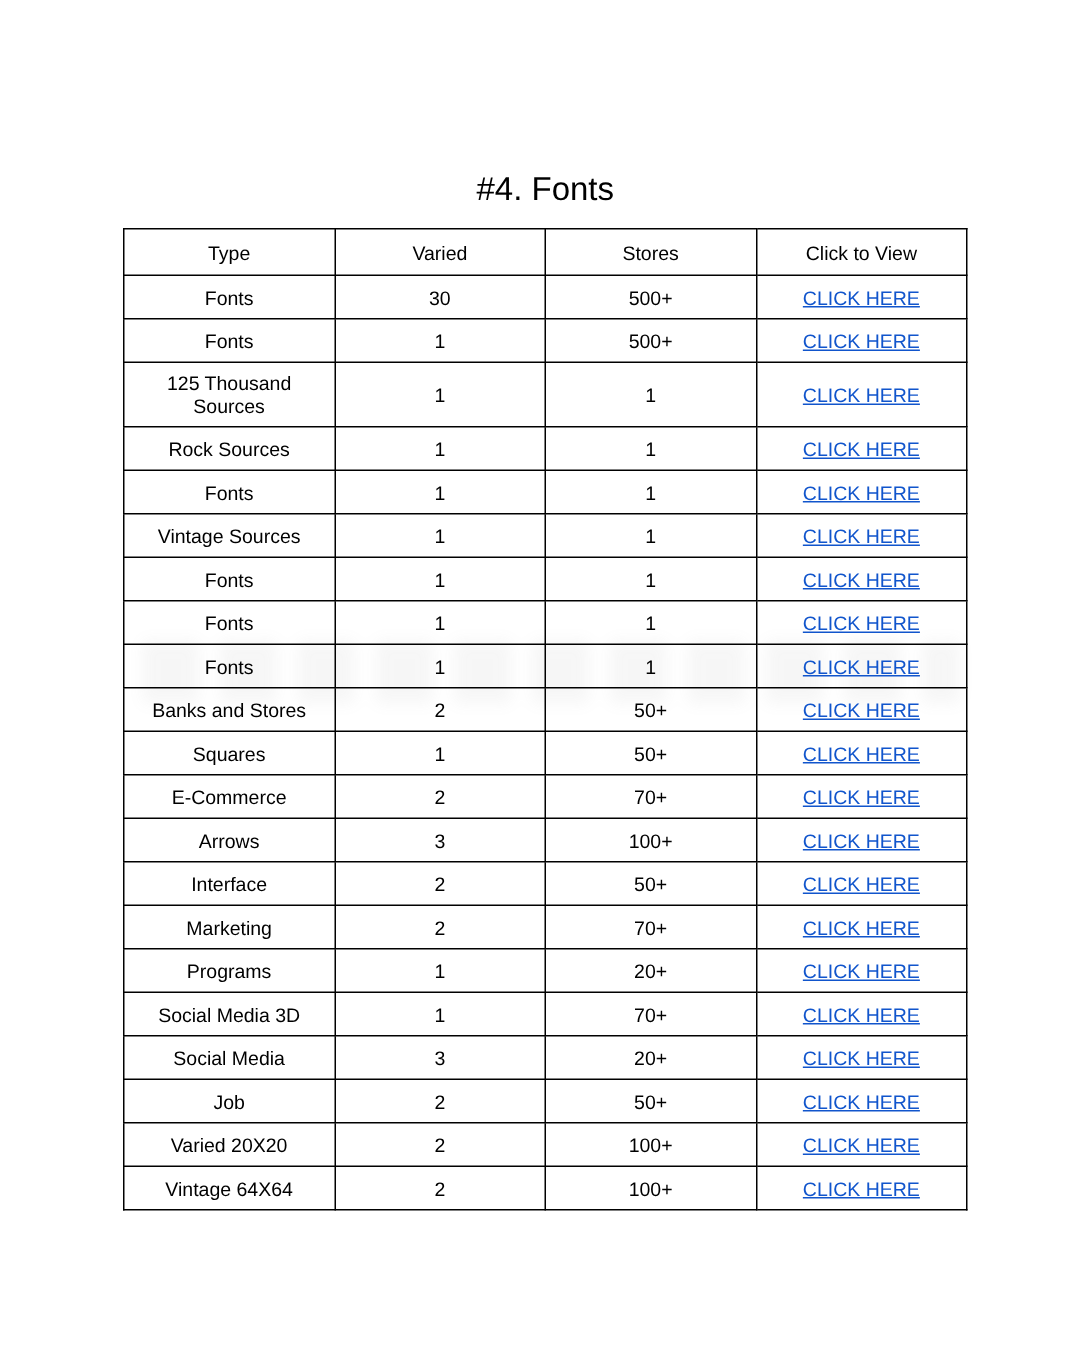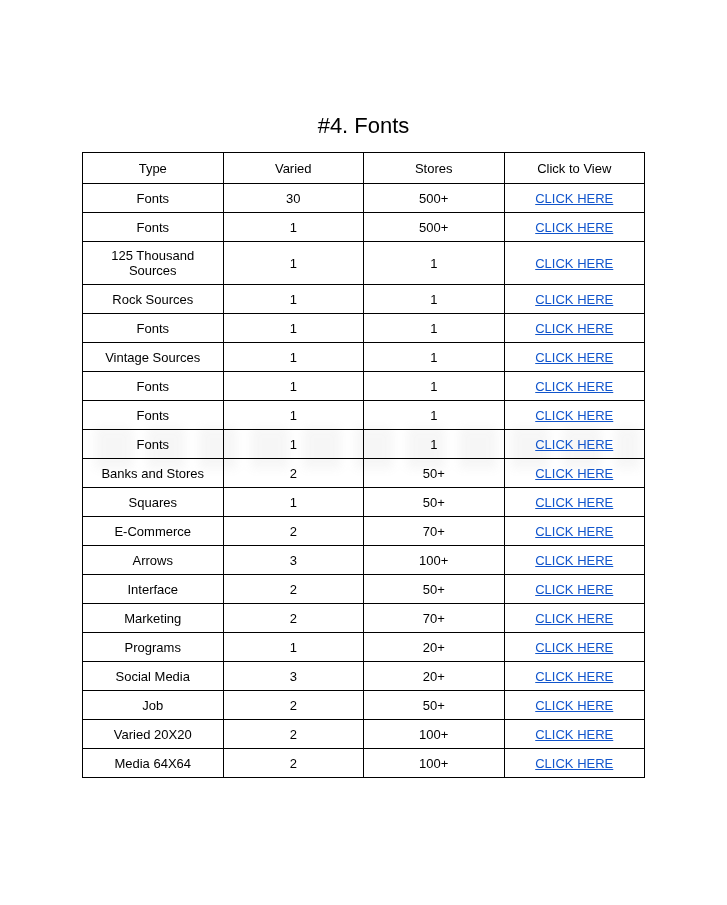--- a/index.html
+++ b/index.html
@@ -268,20 +268,30 @@
       <td>
         <span class="type-text">Programs</span>
       </td>
       <td>1</td>
       <td>20+</td>
       <td>
         <a class="view-link">CLICK HERE</a>
       </td>
     </tr>
 
+    <tr>
+      <td>
+        <span class="type-text">Social Media 3D</span>
+      </td>
+      <td>1</td>
+      <td>70+</td>
+      <td>
+        <a class="view-link">CLICK HERE</a>
+      </td>
+    </tr>
 
     <tr>
       <td>
         <span class="type-text">Social Media</span>
       </td>
       <td>3</td>
       <td>20+</td>
       <td>
         <a class="view-link">CLICK HERE</a>
       </td>
@@ -304,21 +314,21 @@
       </td>
       <td>2</td>
       <td>100+</td>
       <td>
         <a class="view-link">CLICK HERE</a>
       </td>
     </tr>
 
     <tr>
       <td>
-        <span class="type-text">Media 64X64</span>
+        <span class="type-text">Vintage 64X64</span>
       </td>
       <td>2</td>
       <td>100+</td>
       <td>
         <a class="view-link">CLICK HERE</a>
       </td>
     </tr>
   </tbody>
   </table>
 

